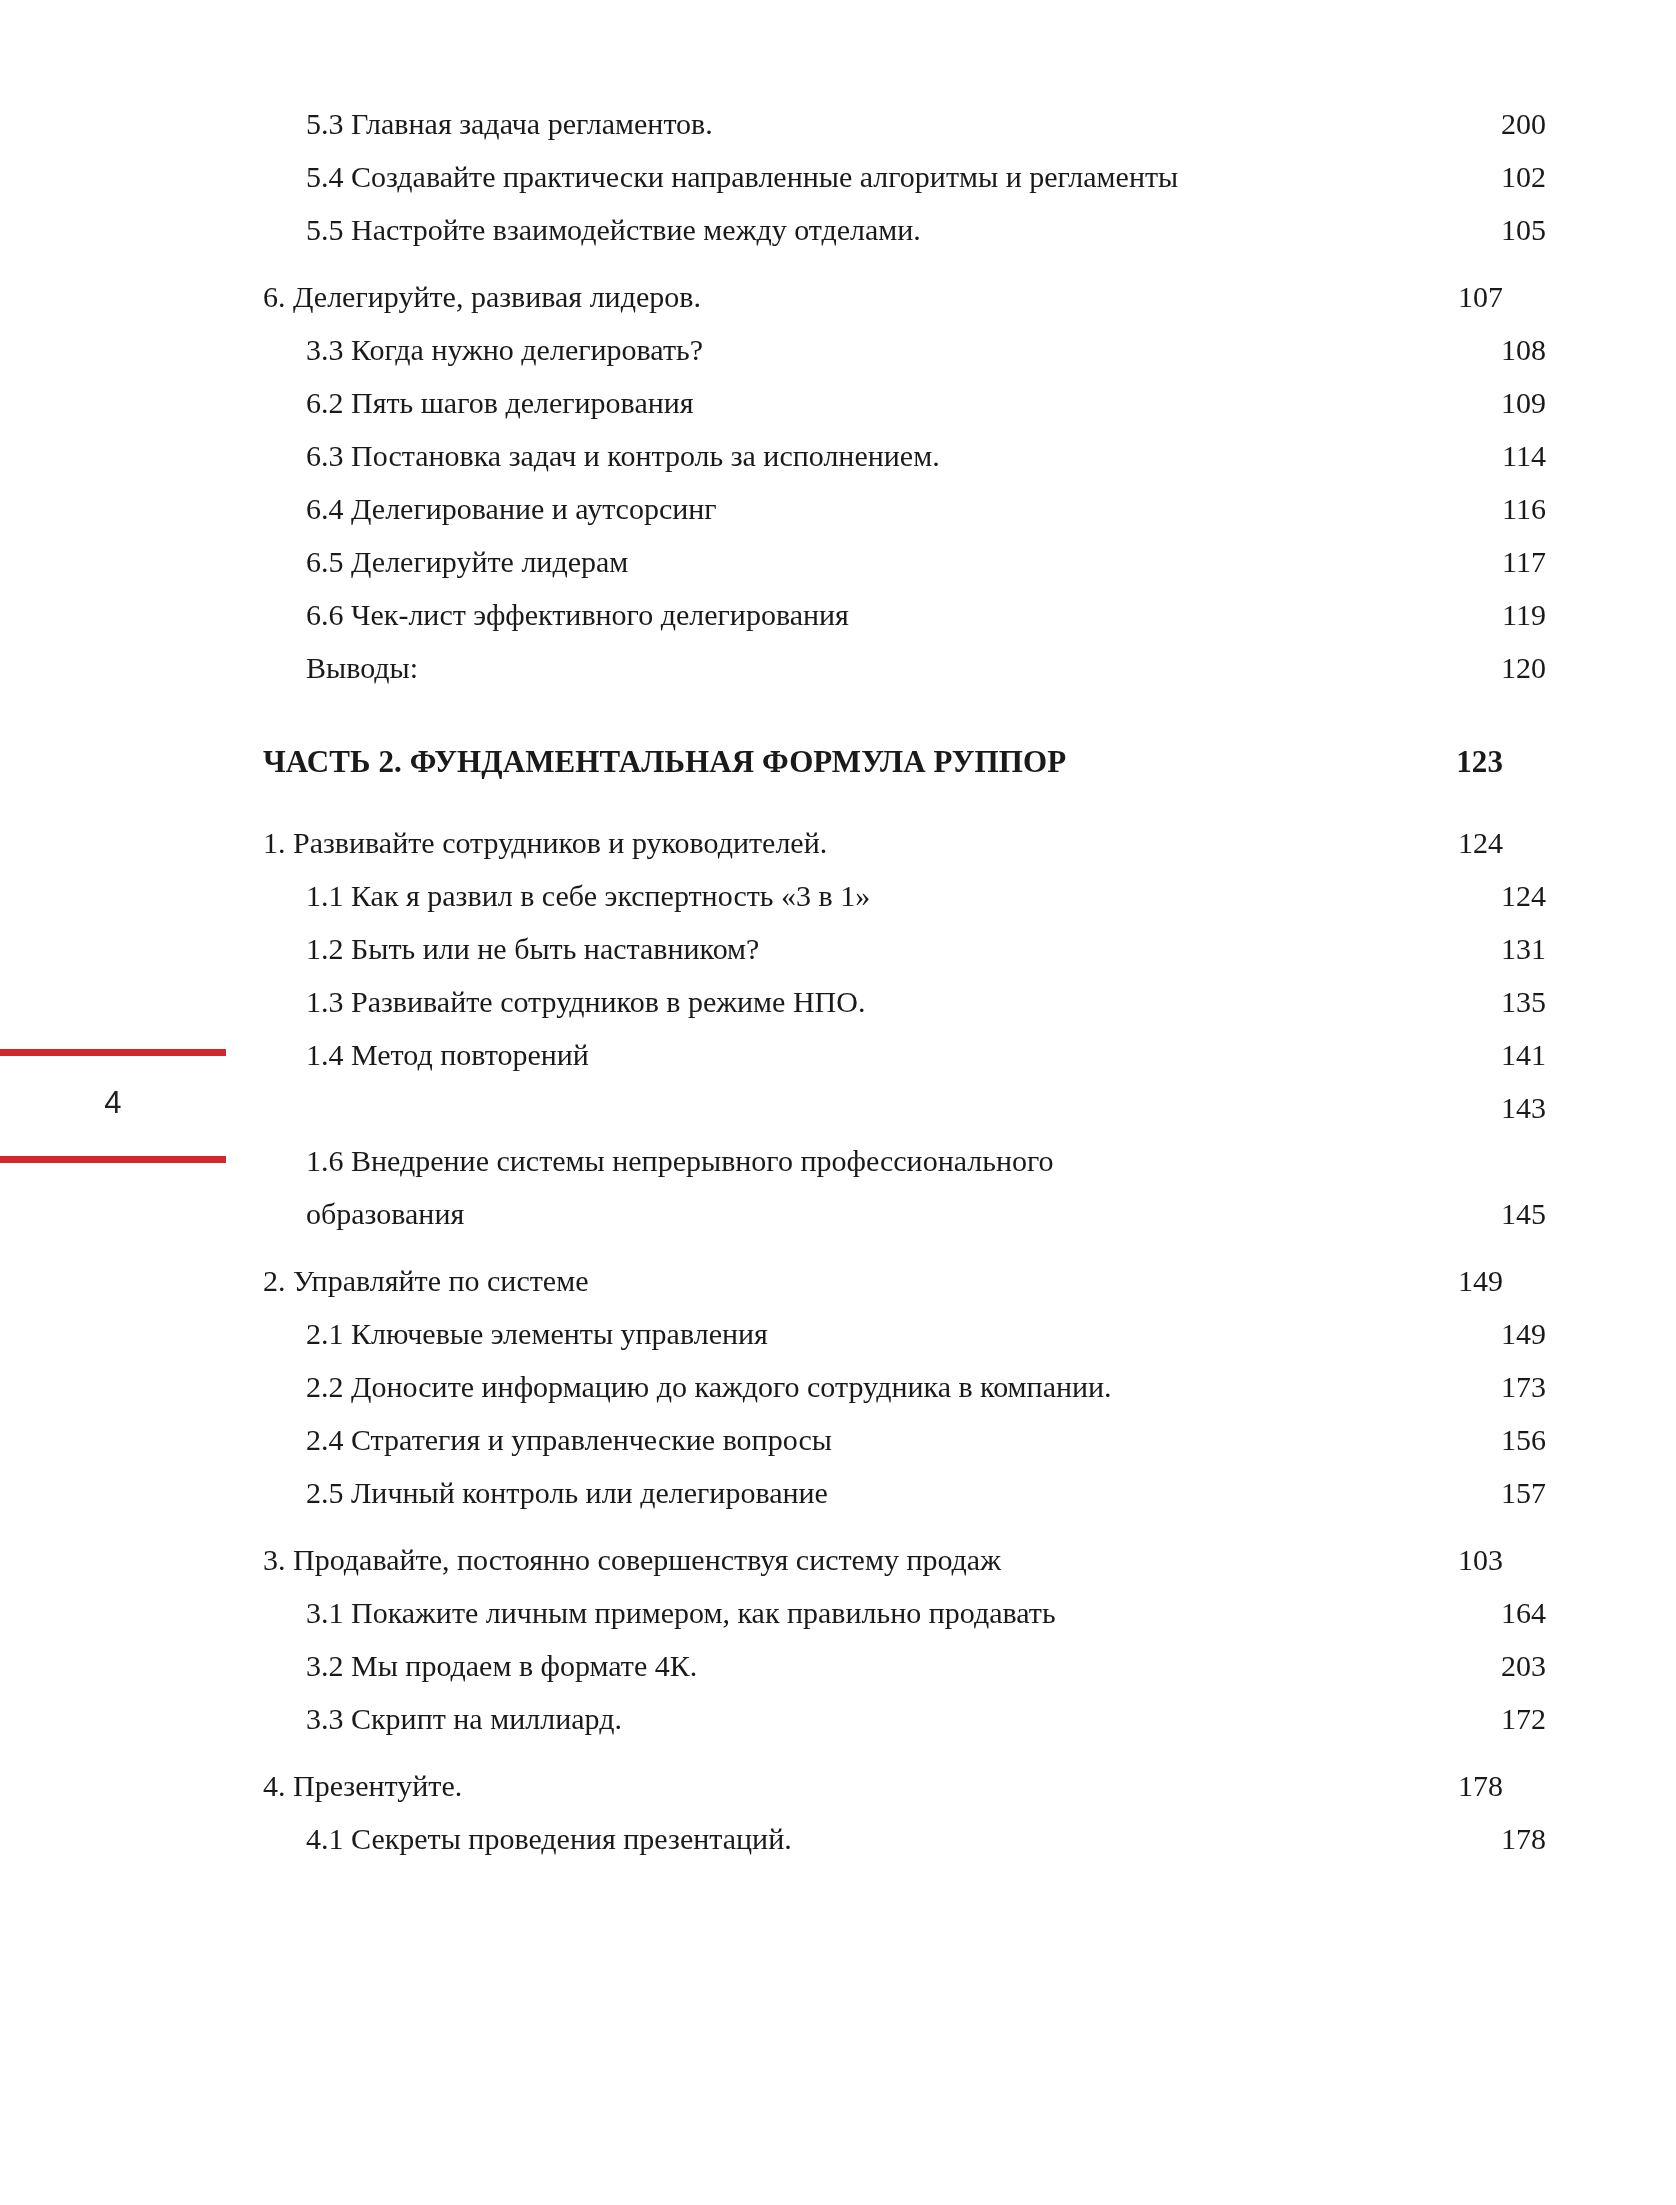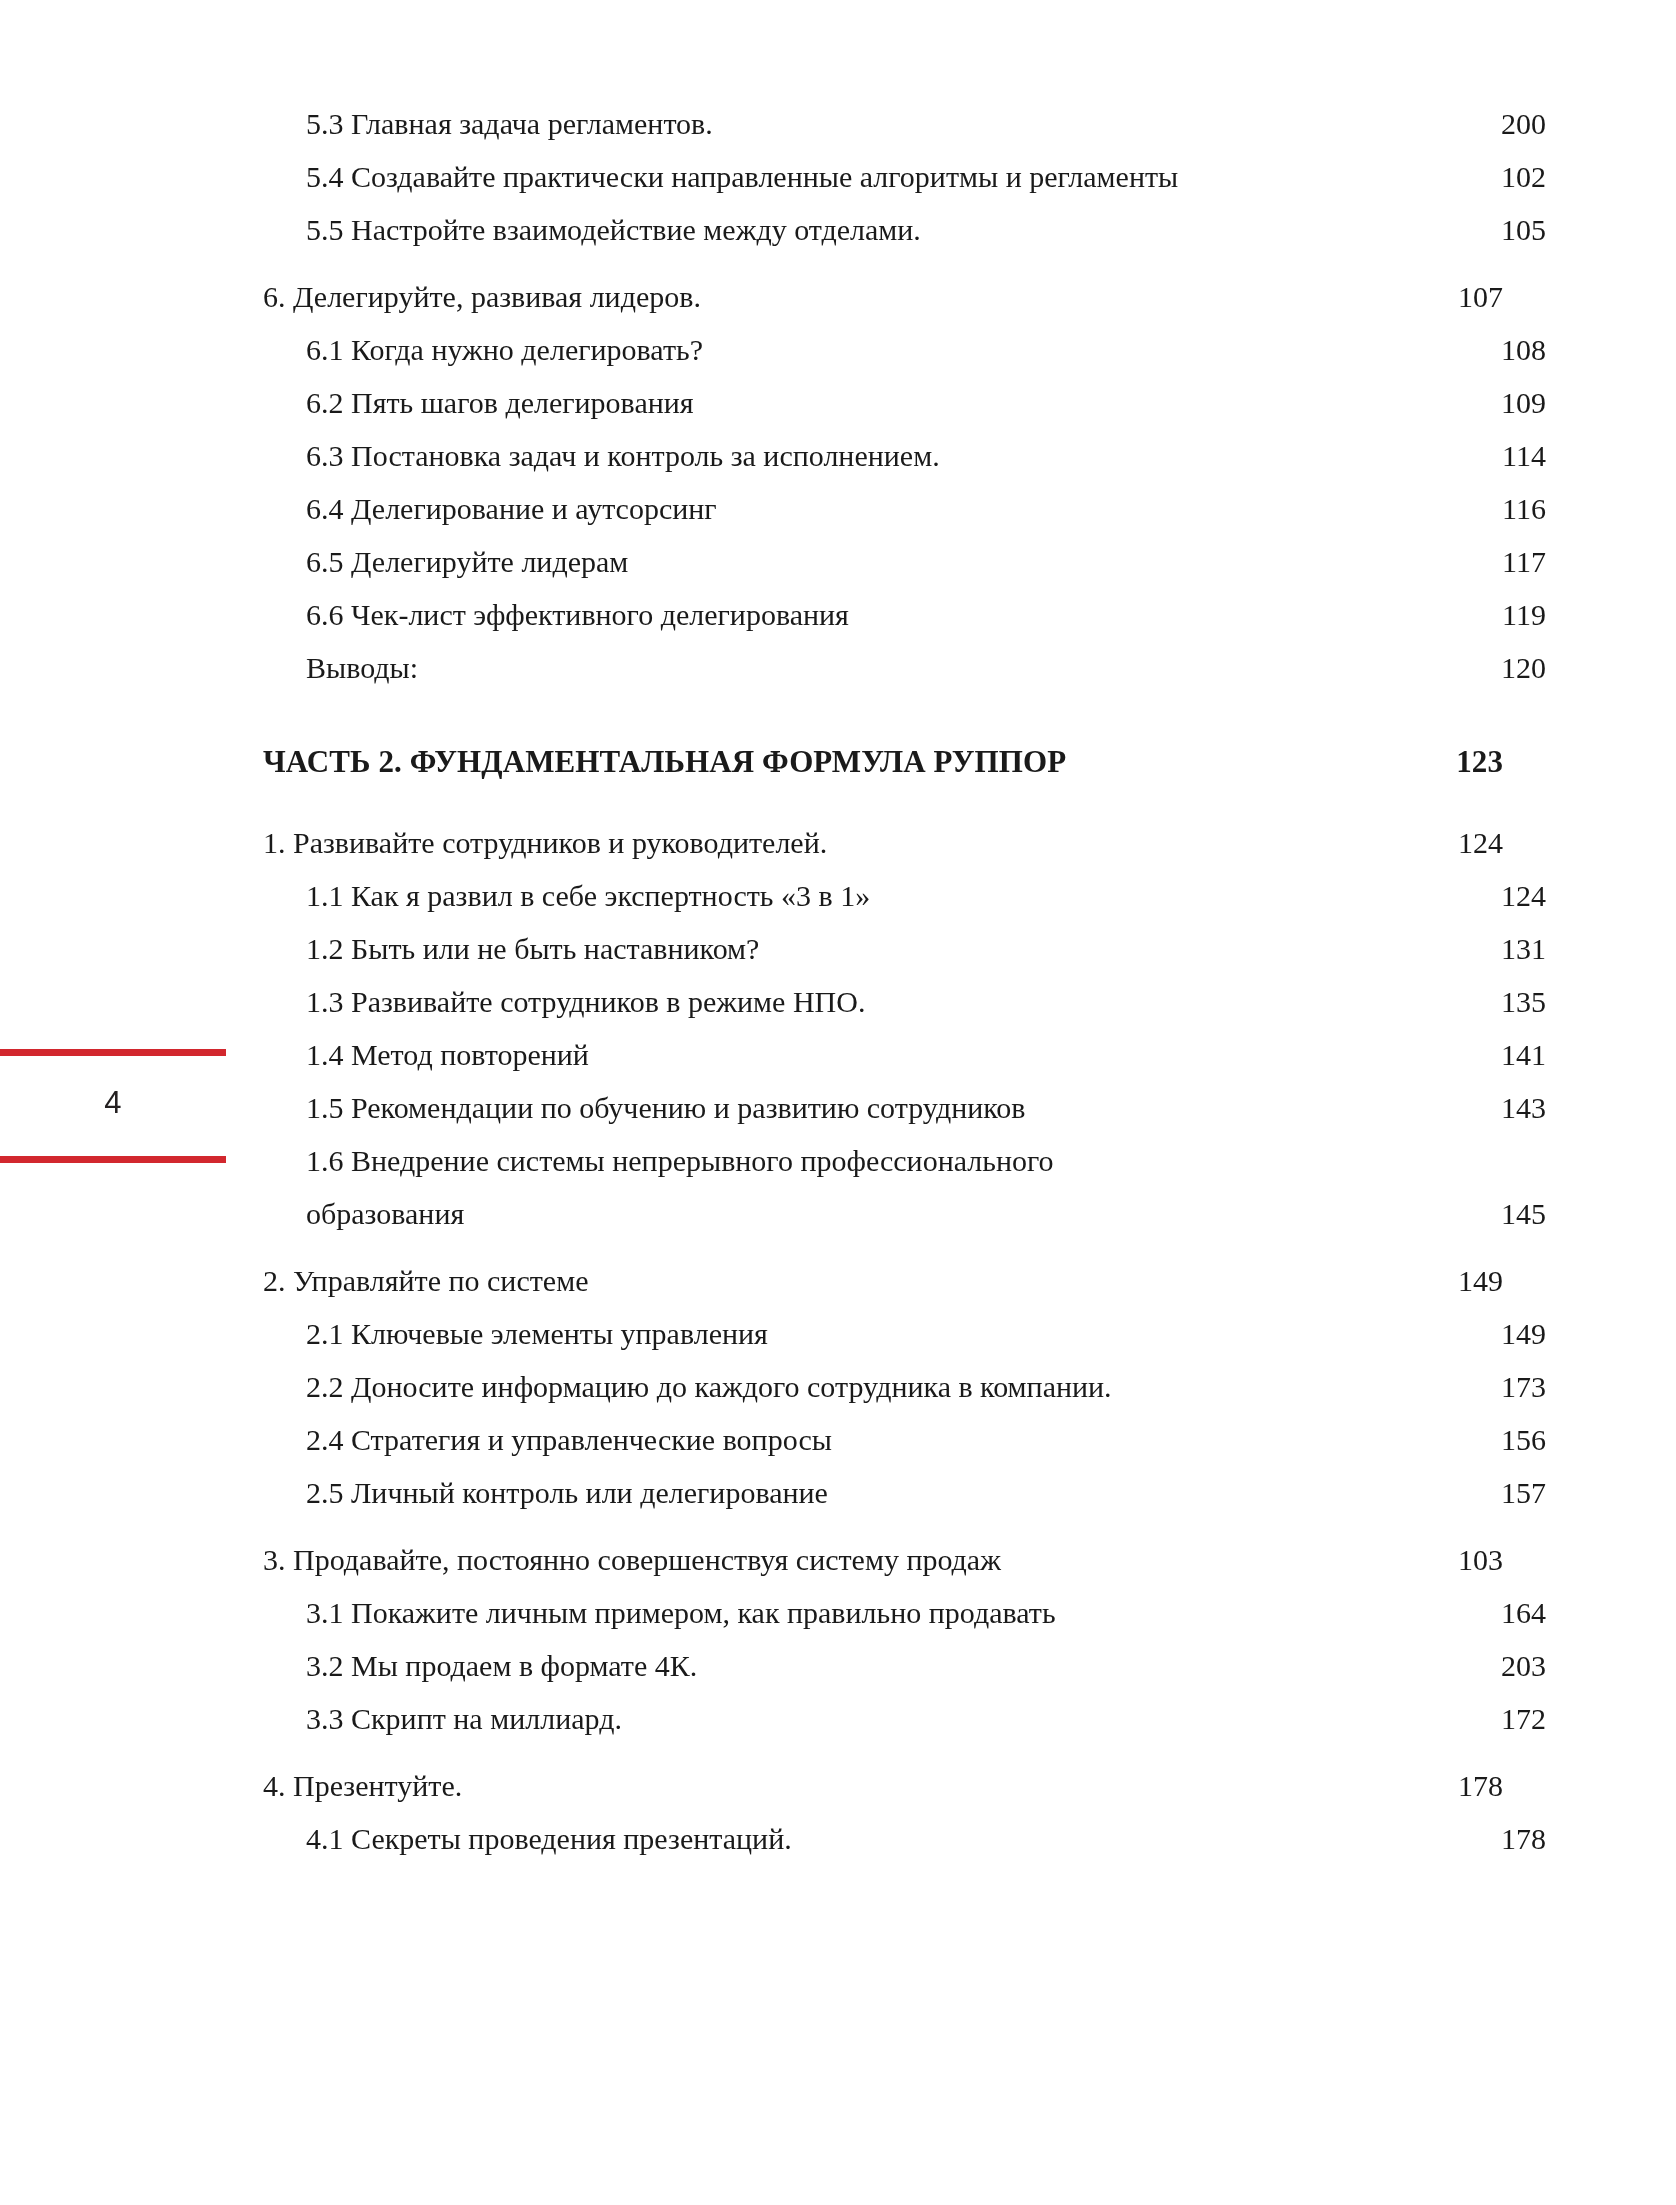--- a/index.html
+++ b/index.html
@@ -153,21 +153,21 @@
           <span class="title">5.5 Настройте взаимодействие между отделами.</span>
           <span class="leader"></span>
           <span class="pageno">105</span>
         </div>
         <div class="entry lvl1 gap-before-chapter">
           <span class="title">6. Делегируйте, развивая лидеров.</span>
           <span class="leader"></span>
           <span class="pageno">107</span>
         </div>
         <div class="entry lvl2">
-          <span class="title">6.1 Когда нужно делегировать?</span>
+          <span class="title">3.3 Когда нужно делегировать?</span>
           <span class="leader"></span>
           <span class="pageno">108</span>
         </div>
         <div class="entry lvl2">
           <span class="title">6.2 Пять шагов делегирования </span>
           <span class="leader"></span>
           <span class="pageno">109</span>
         </div>
         <div class="entry lvl2">
           <span class="title">6.3 Постановка задач и контроль за исполнением.</span>
@@ -222,21 +222,20 @@
           <span class="title">1.3 Развивайте сотрудников в режиме НПО.</span>
           <span class="leader"></span>
           <span class="pageno">135</span>
         </div>
         <div class="entry lvl2">
           <span class="title">1.4 Метод повторений</span>
           <span class="leader"></span>
           <span class="pageno">141</span>
         </div>
         <div class="entry lvl2">
-          <span class="title">1.5 Рекомендации по обучению и развитию сотрудников </span>
           <span class="leader"></span>
           <span class="pageno">143</span>
         </div>
       </div>
 
     <div class="entry wrap lvl2">
       <span class="line1">1.6 Внедрение системы непрерывного профессионального</span>
       <span class="line2">
         <span class="title">образования</span>
         <span class="leader"></span>

